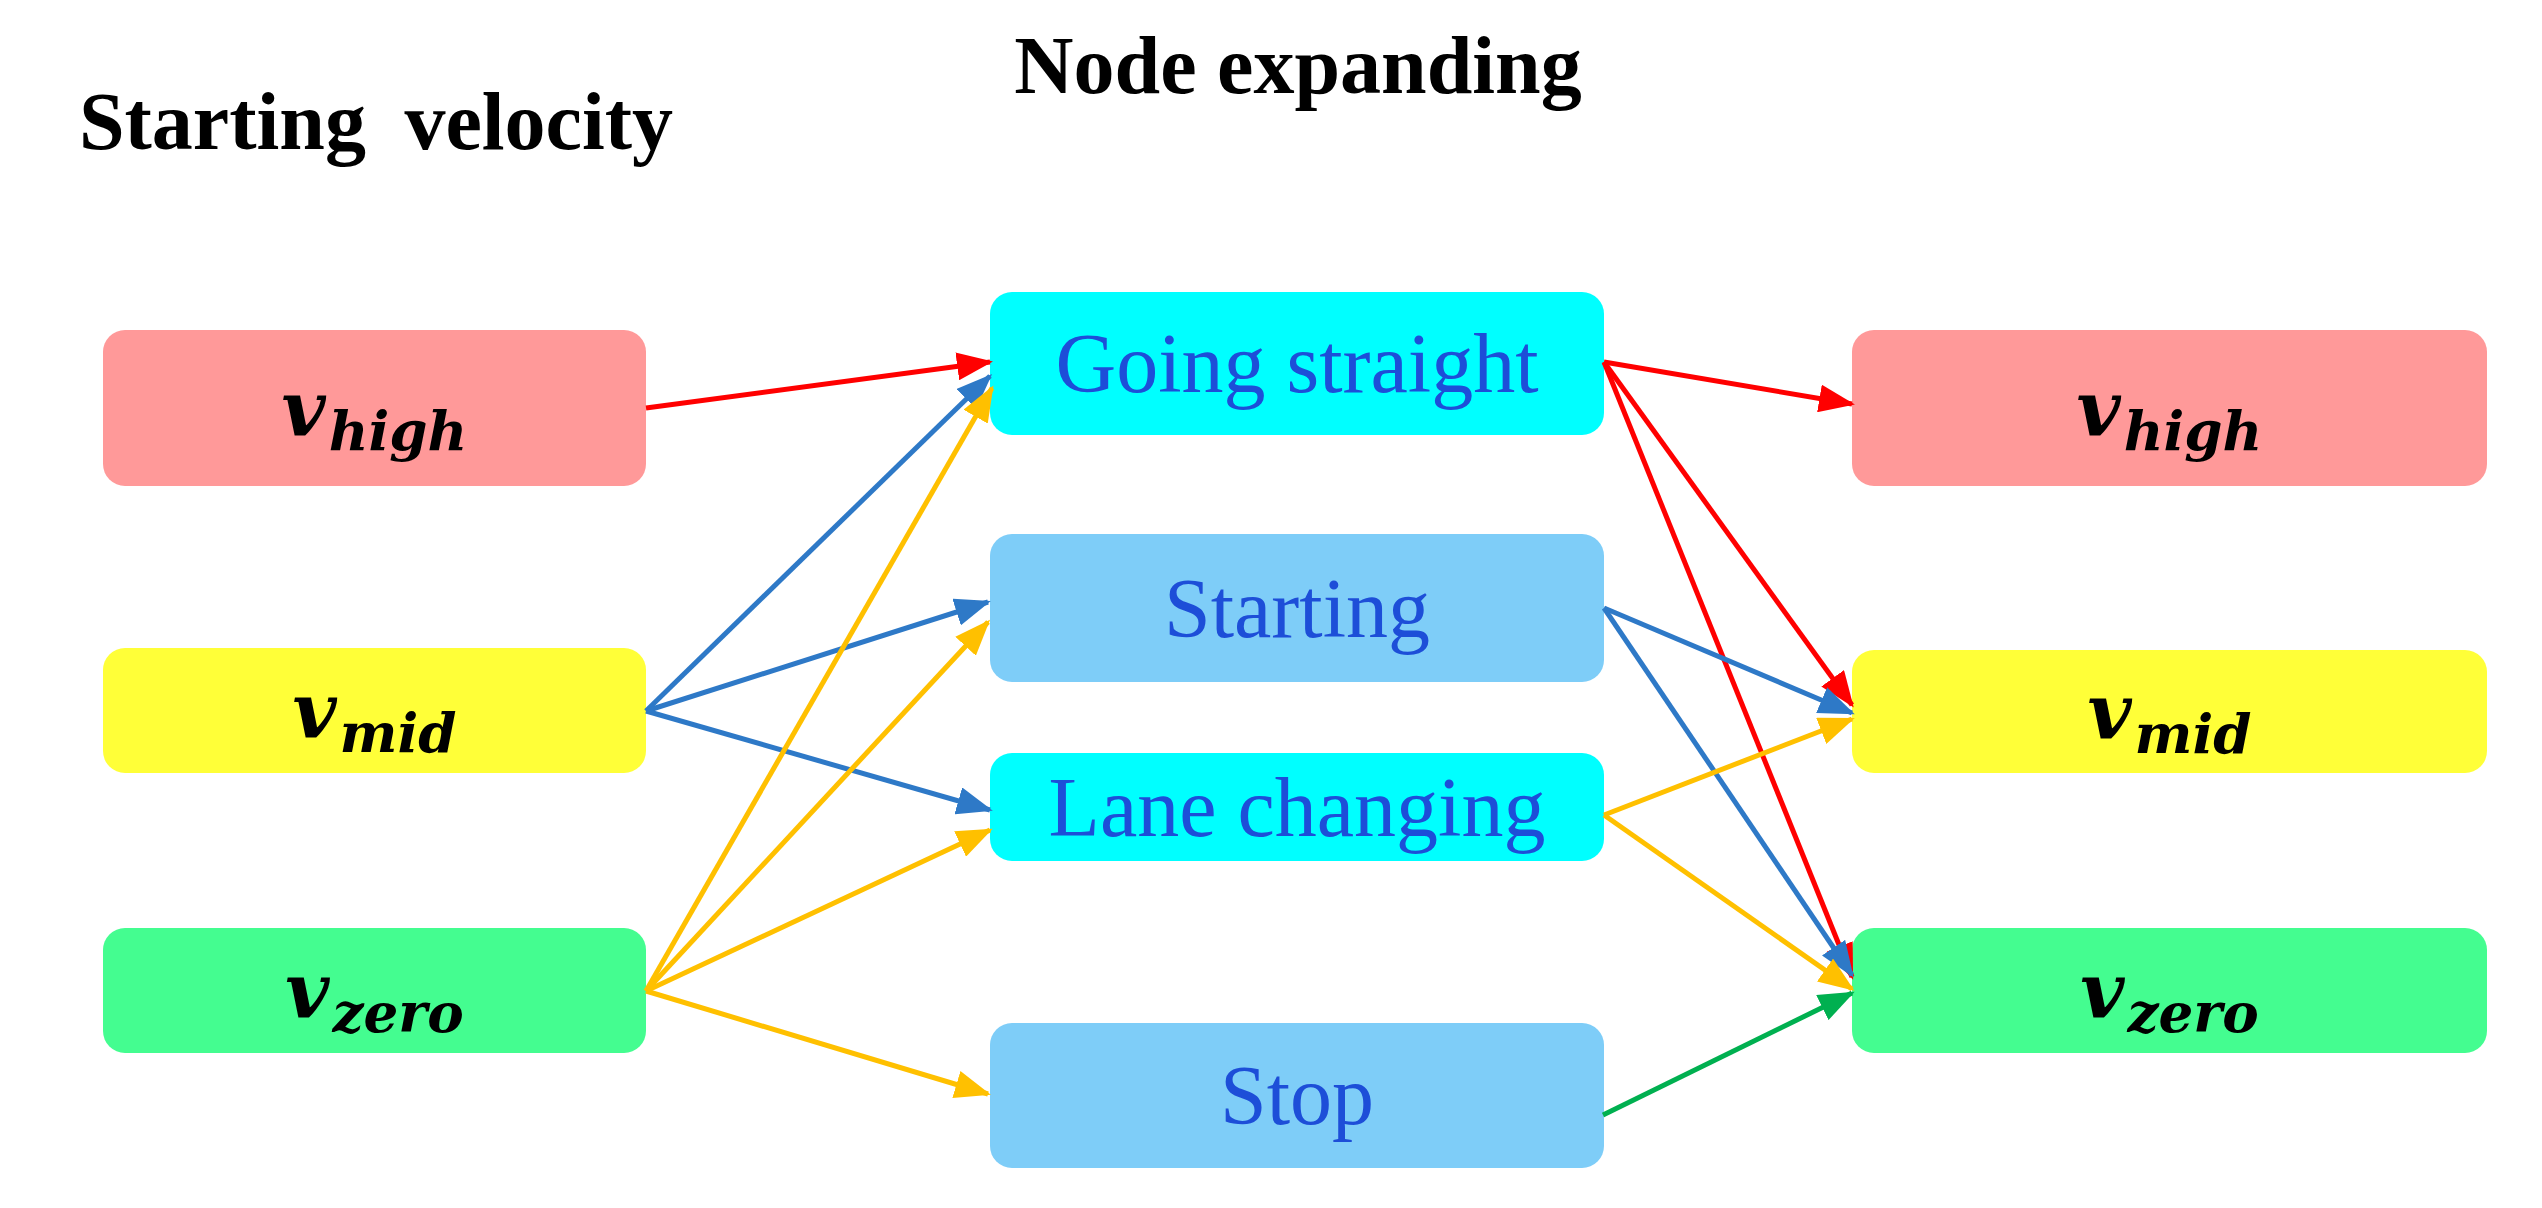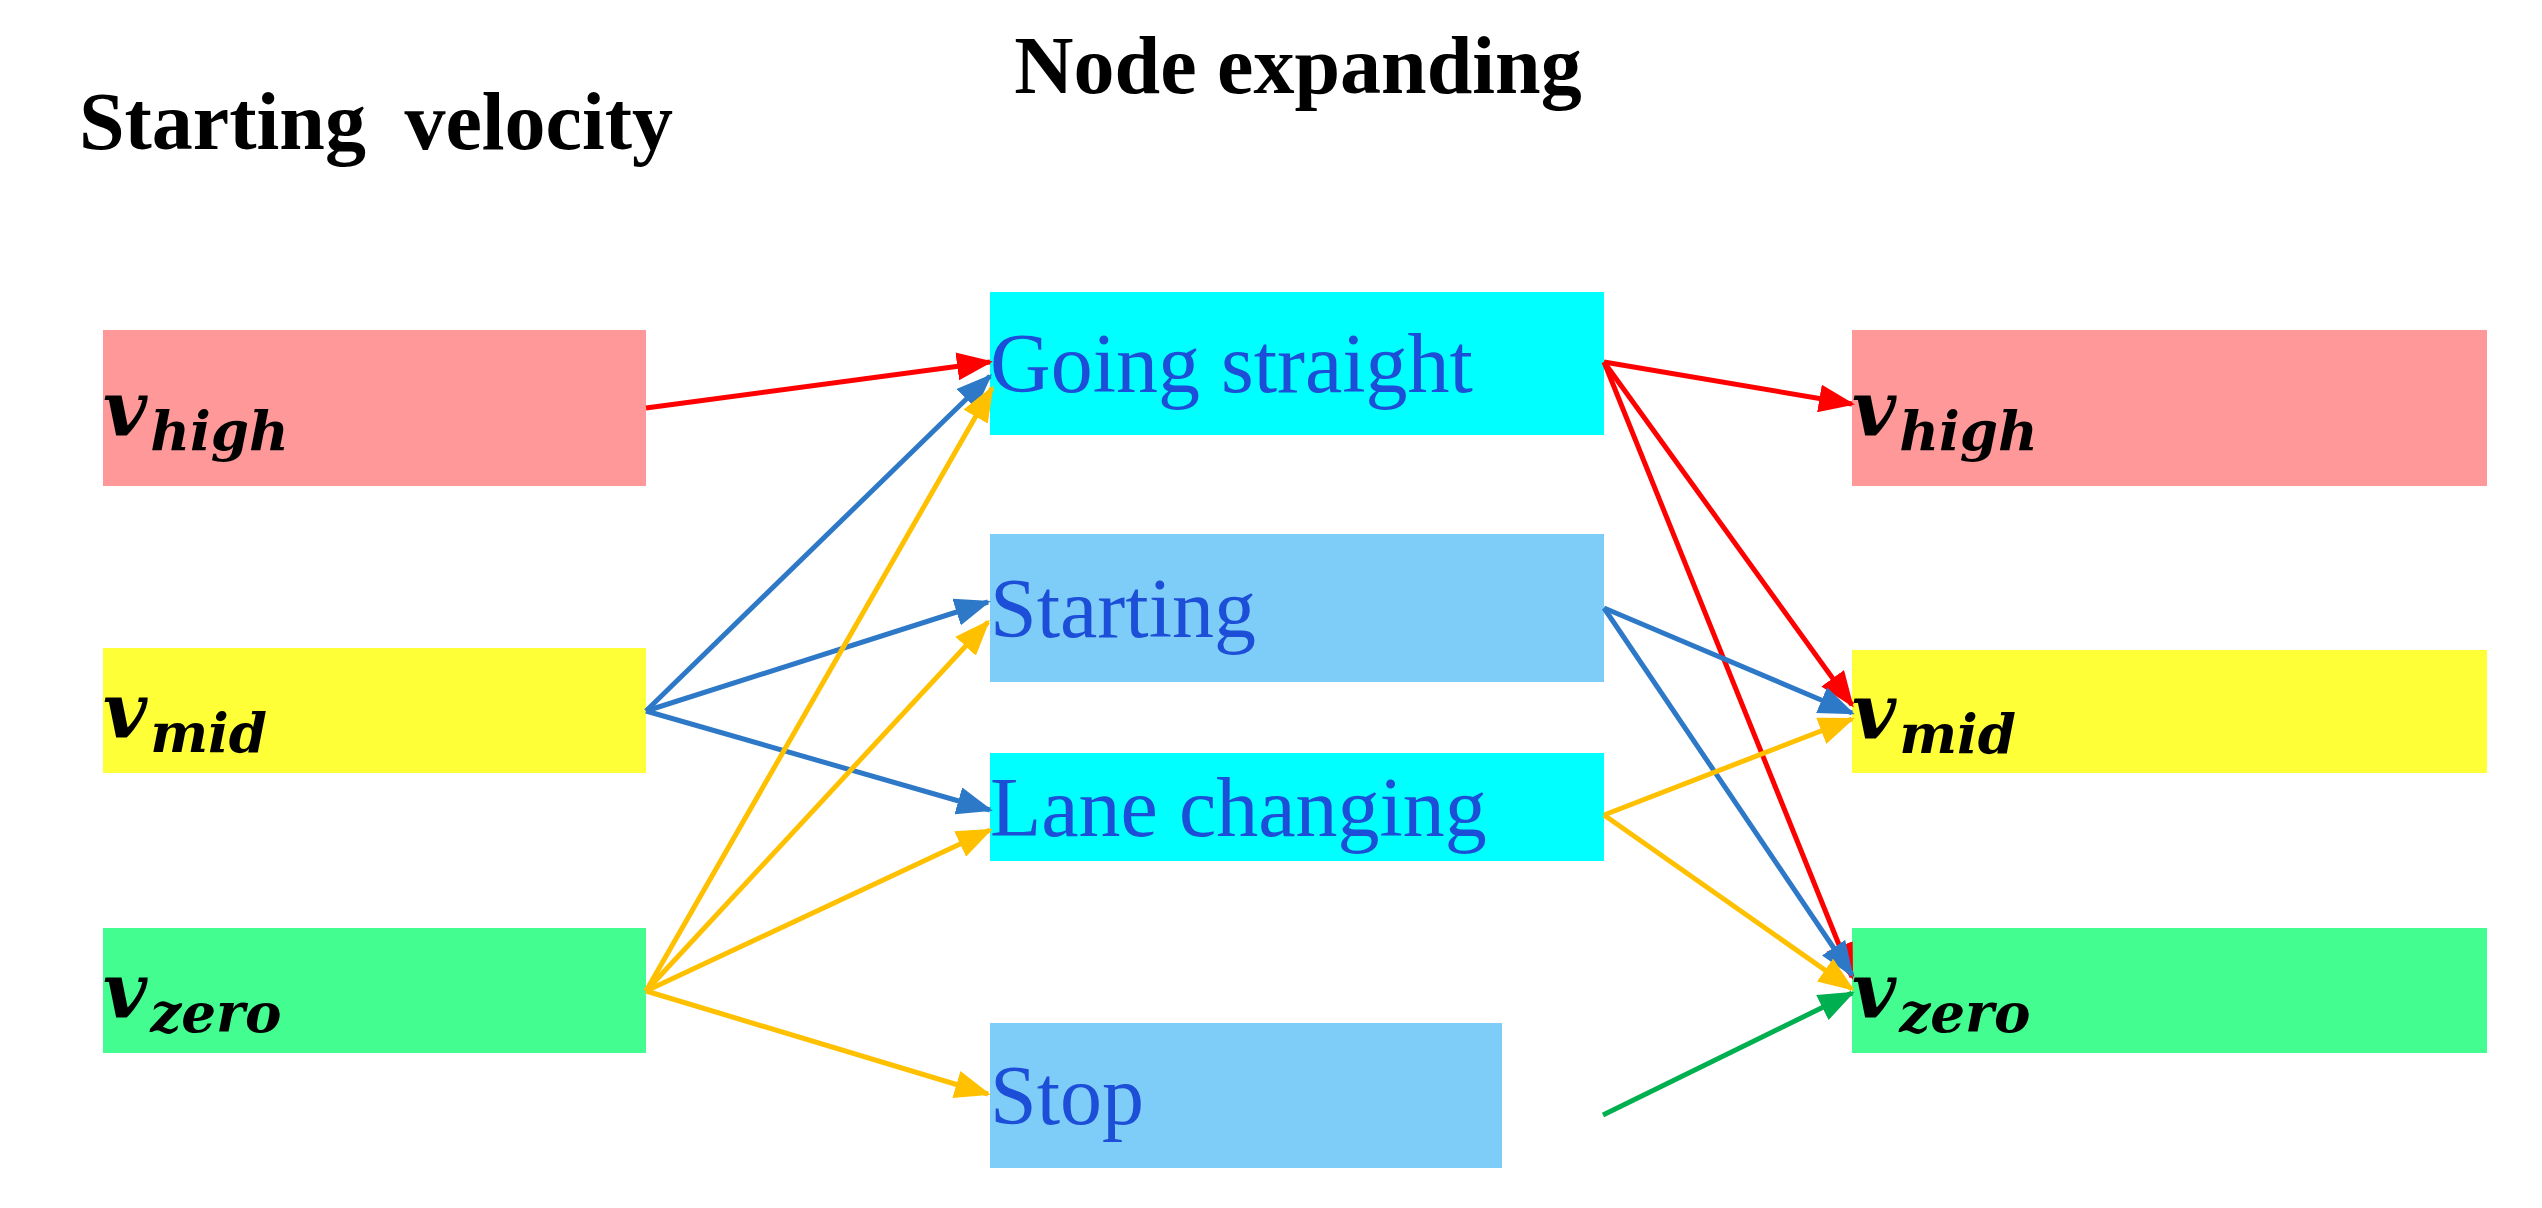--- a/index.html
+++ b/index.html
@@ -22,21 +22,22 @@
     white-space:nowrap;
   }
   #title-left{left:56px;top:76px;width:640px;word-spacing:18px;}
   #title-mid{left:948px;top:20px;width:700px;white-space:normal;}
   #title-right{left:1880px;top:76px;width:640px;}
   .node{
     position:absolute;
     z-index:1;
     display:flex;
     align-items:center;
-    justify-content:flex-start;
+    justify-content:center;
+    border-radius:22px;
   }
   .manner-label{
     font-family:"Liberation Serif", serif;
     font-size:84px;
     color:#1d4ed8;
     white-space:nowrap;
   }
   .v-label{
     font-family:"DejaVu Serif", serif;
     font-style:italic;
@@ -109,21 +110,21 @@
     </div>
     <div class="node" style="left: 990px; top: 292px; width: 614px; height: 143px; background: rgb(0, 255, 255);">
       <span class="manner-label">Going straight</span>
     </div>
     <div class="node" style="left: 990px; top: 534px; width: 614px; height: 148px; background: rgb(126, 205, 248);">
       <span class="manner-label">Starting</span>
     </div>
     <div class="node" style="left: 990px; top: 753px; width: 614px; height: 108px; background: rgb(0, 255, 255);">
       <span class="manner-label">Lane changing</span>
     </div>
-    <div class="node" style="left: 990px; top: 1023px; width: 512px; height: 145px; background: rgb(126, 205, 248);">
+    <div class="node" style="left: 990px; top: 1023px; width: 614px; height: 145px; background: rgb(126, 205, 248);">
       <span class="manner-label">Stop</span>
     </div>
     <div class="node" style="left: 1852px; top: 330px; width: 635px; height: 156px; background: rgb(255, 153, 153);">
       <span class="v-label"><span class="vbase">v</span><span class="vsub">high</span></span>
     </div>
     <div class="node" style="left: 1852px; top: 650px; width: 635px; height: 123px; background: rgb(255, 255, 56);">
       <span class="v-label"><span class="vbase">v</span><span class="vsub">mid</span></span>
     </div>
     <div class="node" style="left: 1852px; top: 928px; width: 635px; height: 125px; background: rgb(68, 253, 144);">
       <span class="v-label"><span class="vbase">v</span><span class="vsub">zero</span></span>

